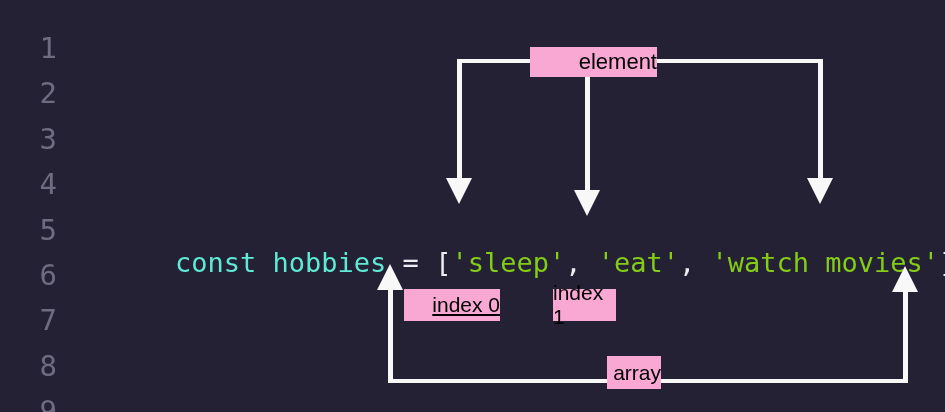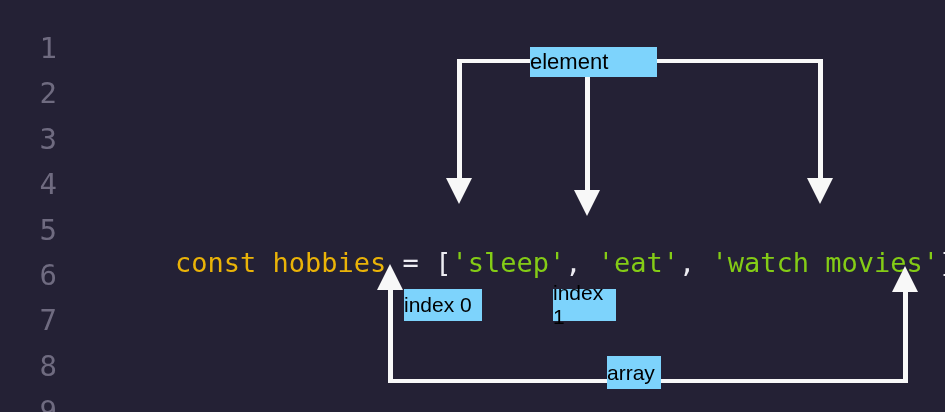--- a/index.html
+++ b/index.html
@@ -15,39 +15,39 @@
     text-align:right; color:#6f6b80;
     font-size:29px; line-height:45.4px;
   }
   .ln { height:45.4px; }
 
   
   .code-line {
     position:absolute; left:110px; top:212px;
     font-size:27px; line-height:34px; white-space:pre;
   }
-  .t-b { color:#eab308; }
+  .t-b { color:#5eead4; }
   .t-w { color:#edecf2; }
   .t-y { color:#84cc16; }
 
   
   .ann { position:absolute; background:#f8f8f8; z-index:1; }
   .head { position:absolute; width:0; height:0; z-index:1; }
   .head-down { border-left:13px solid transparent; border-right:13px solid transparent; border-top:26px solid #f8f8f8; }
   .head-up   { border-left:13px solid transparent; border-right:13px solid transparent; border-bottom:26px solid #f8f8f8; }
 
   
   .label-box {
     position:absolute; z-index:2;
-    background:#7dd3fc; color:#000000;
+    background:#f9a8d4; color:#000000;
     font-family:"Liberation Sans", sans-serif;
-    display:flex; align-items:center; justify-content:flex-start;
+    display:flex; align-items:center; justify-content:flex-end;
   }
   .lbl-element { left:530px; top:47px;  width:127px; height:30px; font-size:22px; }
-  .lbl-index0  { left:404px; top:289px; width:78px;  height:32px; font-size:21px; }
+  .lbl-index0  { left:404px; top:289px; width:96px;  height:32px; font-size:21px;text-decoration:underline; }
   .lbl-index1  { left:553px; top:289px; width:63px;  height:32px; font-size:21px; }
   .lbl-index2  { left:739px; top:289px; width:78px;  height:32px; font-size:21px; }
   .lbl-array   { left:607px; top:356px; width:54px;  height:33px; font-size:21px; }
 
   
   .hline-top  { left:457px; top:59px;  width:366px; height:4px; }
   .vline-tl   { left:457px; top:59px;  width:5px;  height:121px; }
   .vline-tm   { left:585px; top:75px;  width:5px;  height:117px; }
   .vline-tr   { left:818px; top:59px;  width:5px;  height:121px; }
   .head-tl    { left:446px; top:178px; }

